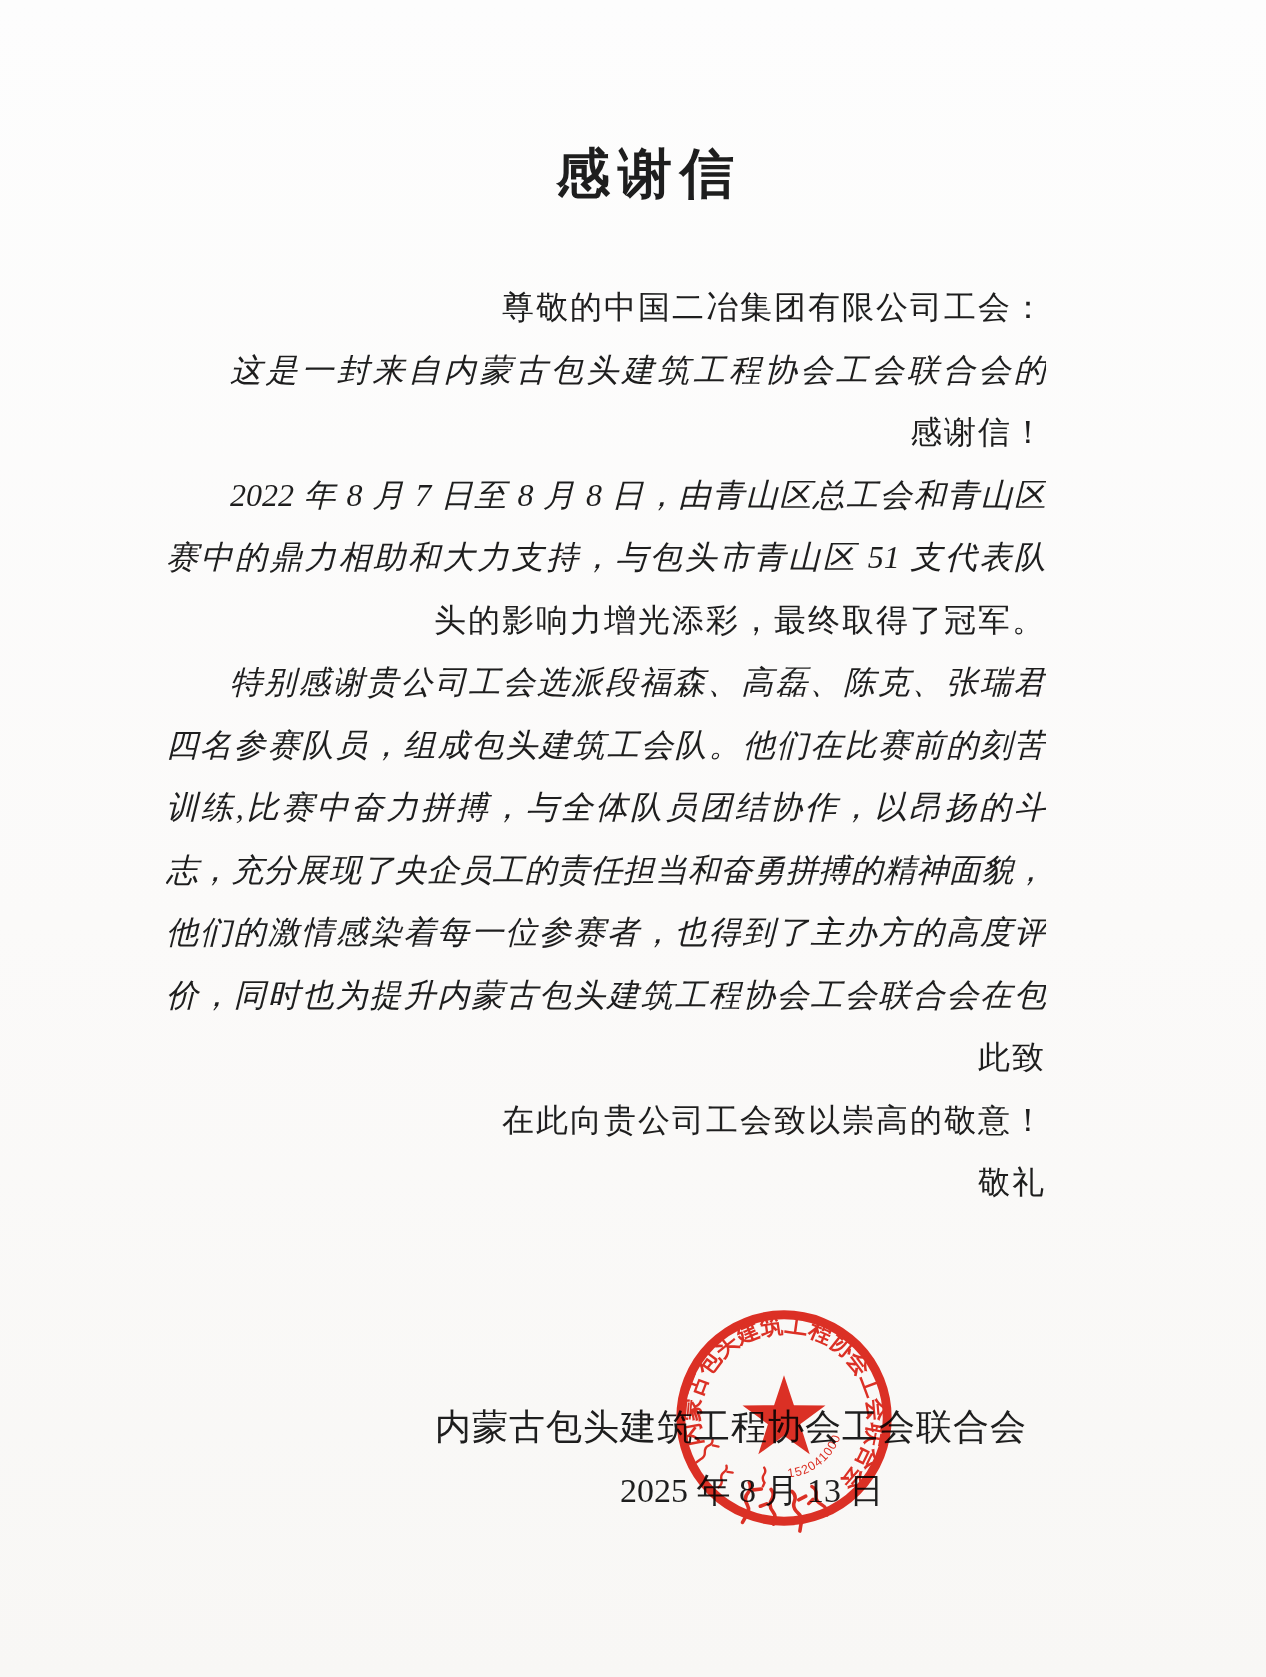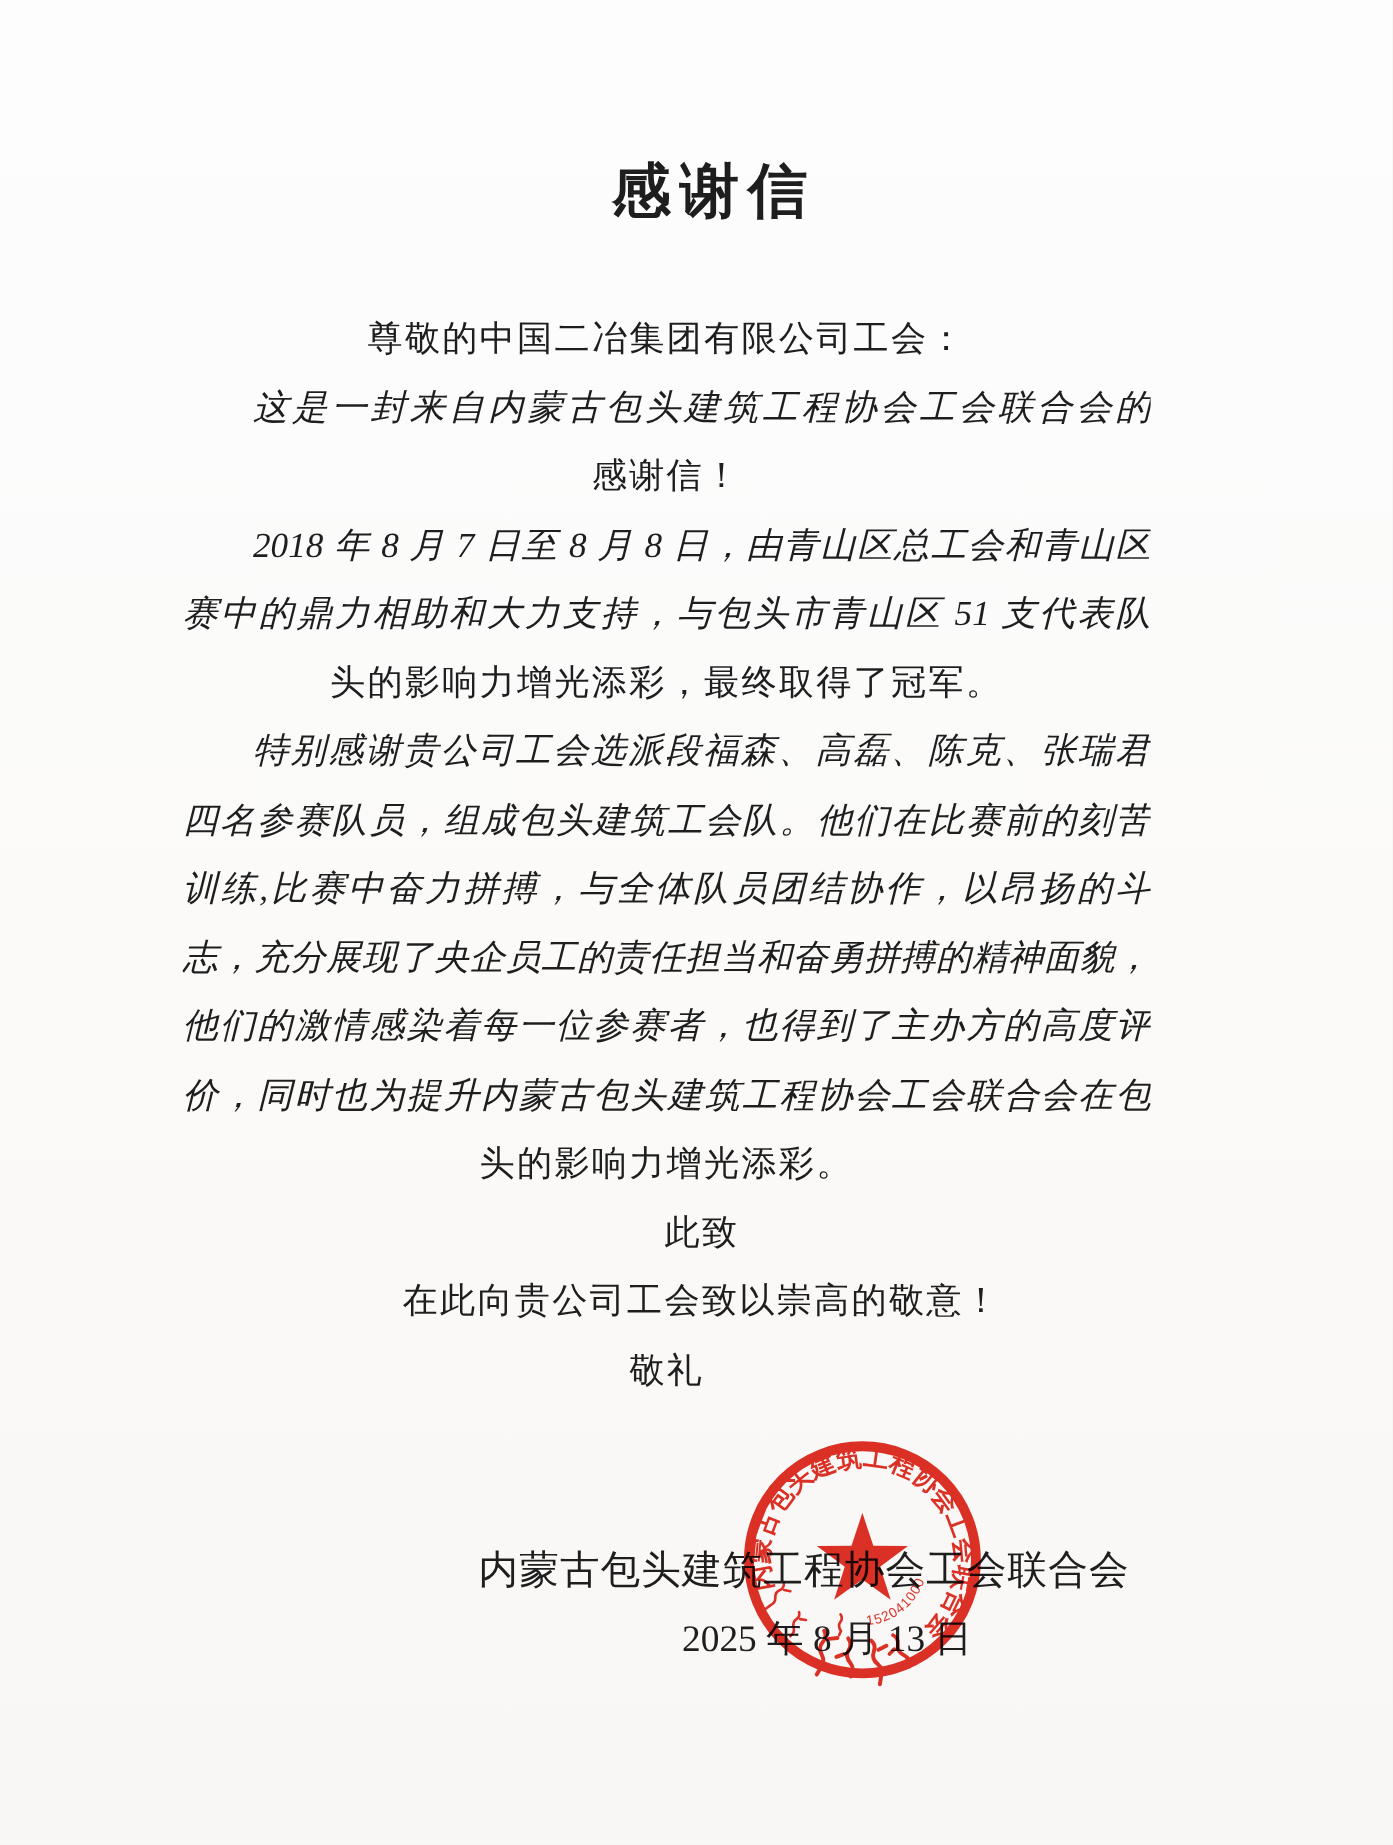--- a/index.html
+++ b/index.html
@@ -12,21 +12,21 @@
   }
   .title{
     position:absolute;top:138px;left:16px;width:100%;
     text-align:center;
     font-family:"Liberation Sans","DejaVu Sans",sans-serif;
     font-weight:700;font-size:54px;letter-spacing:8px;
   }
   .body-lines{position:absolute;left:166px;top:276px;width:880px;}
   .line{
     height:62.5px;line-height:62.5px;font-size:32px;
-    letter-spacing:2px;white-space:nowrap;text-align:center;
+    letter-spacing:2px;white-space:nowrap;text-align:right;
   }
   .line.justify{
     letter-spacing:0;white-space:normal;overflow:hidden;
     text-align:justify;text-align-last:justify;font-style:italic;
   }
   .line.indent{text-indent:64px;}
   .signature{
     position:absolute;left:435px;top:1402px;height:50px;line-height:50px;
     font-size:36px;letter-spacing:1px;white-space:nowrap;
   }
@@ -45,30 +45,29 @@
 
 <div class="page">
 
   <div class="title">感谢信</div>
 
   <div class="body-lines">
 
   <div class="line">尊敬的中国二冶集团有限公司工会：</div>
       <div class="line indent justify">这是一封来自内蒙古包头建筑工程协会工会联合会的</div>
       <div class="line">感谢信！</div>
-      <div class="line indent justify">2018 年 8 月 7 日至 8 月 8 日，由青山区总工会和青山区</div>
+      <div class="line indent justify">2022 年 8 月 7 日至 8 月 8 日，由青山区总工会和青山区</div>
       <div class="line justify">赛中的鼎力相助和大力支持，与包头市青山区 51 支代表队</div>
       <div class="line">头的影响力增光添彩，最终取得了冠军。</div>
       <div class="line indent justify">特别感谢贵公司工会选派段福森、高磊、陈克、张瑞君</div>
       <div class="line justify">四名参赛队员，组成包头建筑工会队。他们在比赛前的刻苦</div>
       <div class="line justify">训练,比赛中奋力拼搏，与全体队员团结协作，以昂扬的斗</div>
       <div class="line justify">志，充分展现了央企员工的责任担当和奋勇拼搏的精神面貌，</div>
       <div class="line justify">他们的激情感染着每一位参赛者，也得到了主办方的高度评</div>
       <div class="line justify">价，同时也为提升内蒙古包头建筑工程协会工会联合会在包</div>
-      <div class="line">头的影响力增光添彩。</div>
       <div class="line indent">此致</div>
       <div class="line indent">在此向贵公司工会致以崇高的敬意！</div>
       <div class="line">敬礼</div>
     </div>
 
   <div class="signature">内蒙古包头建筑工程协会工会联合会</div>
 
   <div class="date">2025 年 8 月 13 日</div>
 
   <svg class="seal" viewBox="0 0 260 260" xmlns="http://www.w3.org/2000/svg">

